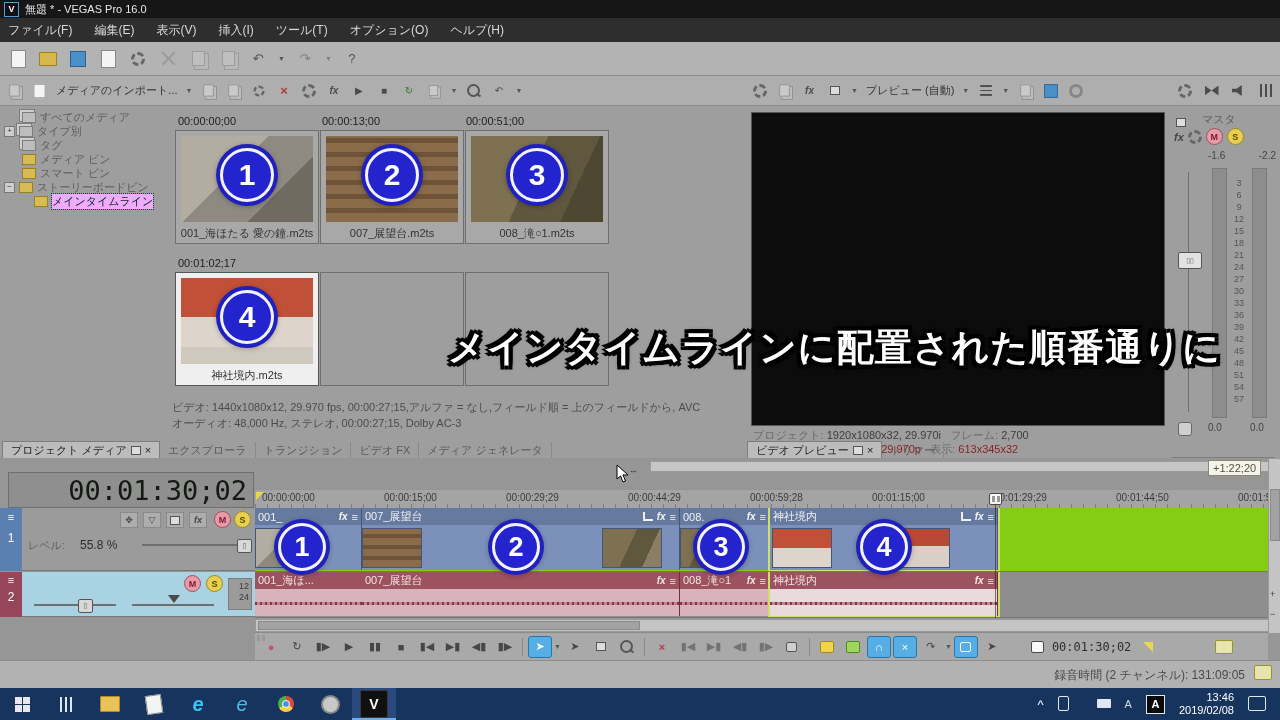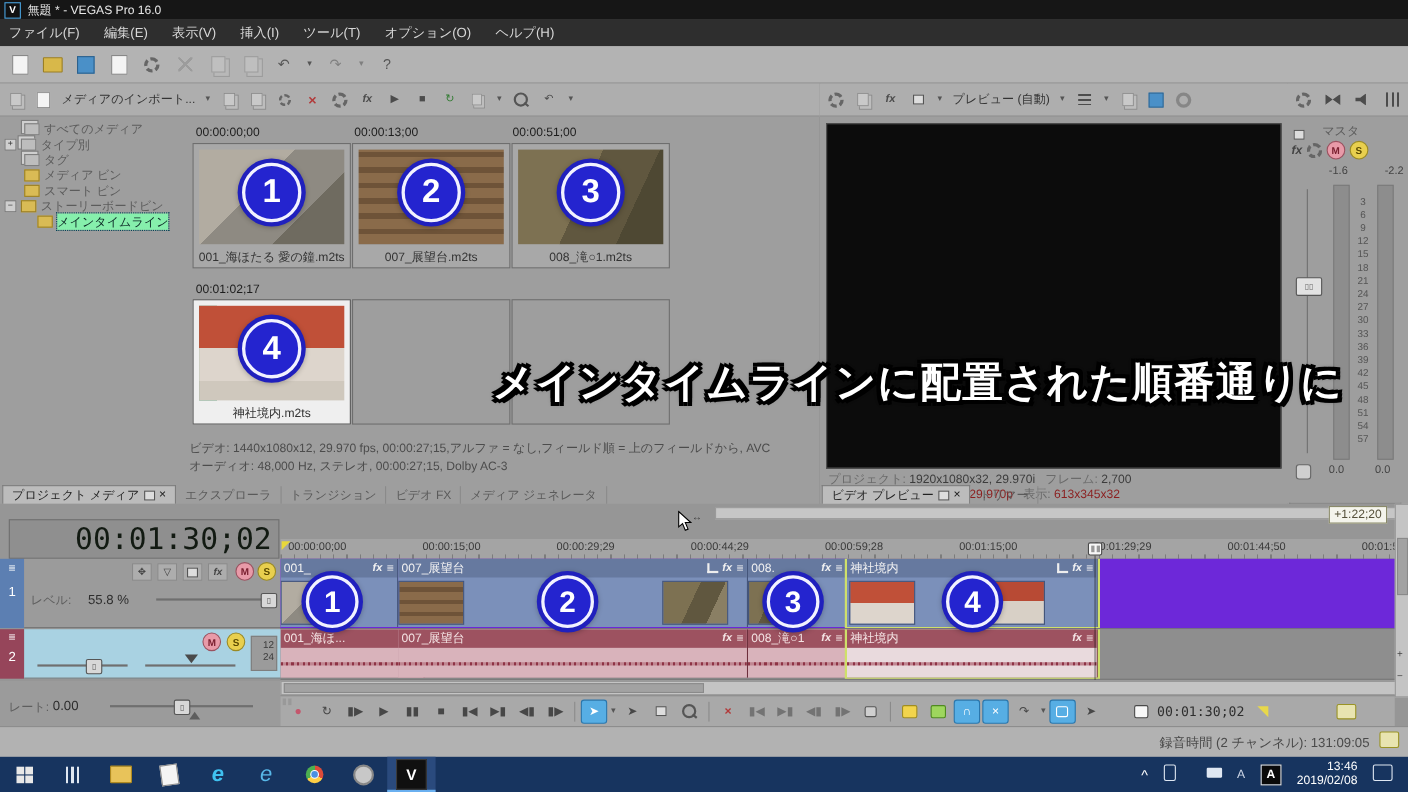--- a/index.html
+++ b/index.html
@@ -26,21 +26,21 @@
   .mag{width:9px;height:9px;border:2px solid #555;border-radius:50%;position:relative}
   .mag:after{content:"";position:absolute;left:7px;top:8px;width:5px;height:2px;background:#555;transform:rotate(40deg)}
   .bow{width:14px;height:10px;background:#4c4c4c;clip-path:polygon(0 0,50% 50%,100% 0,100% 100%,50% 50%,0 100%)}
   .spk{width:13px;height:11px;background:#4c4c4c;clip-path:polygon(0 35%,35% 35%,75% 0,75% 100%,35% 65%,0 65%)}
   .mix{width:12px;height:13px;background:repeating-linear-gradient(90deg,#4c4c4c 0 2px,transparent 2px 5px)}
   .mpanel{left:0;top:76px;width:745px;height:382px;background:#9e9e9e;border-right:1px solid #808080}
   .tree-row{display:flex;align-items:center;gap:4px;height:14px;color:#5c5c5c;white-space:nowrap}
   .tr-folder{width:12px;height:9px;background:#d9bb55;border:1px solid #9a7f25}
   .tr-stack{width:12px;height:9px;background:#bdbdbd;border:1px solid #7e7e7e;box-shadow:-2px -2px 0 #cfcfcf,-2px -2px 0 1px #7e7e7e}
   .expander{width:9px;height:9px;background:#cfcfcf;border:1px solid #777;font-size:8px;line-height:7px;text-align:center;color:#333}
-  .sel-teal{background:#86efac;color:#092222;outline:1px dotted #045}
+  .sel-teal{background:#f0abfc;color:#092222;outline:1px dotted #045}
   .cell{position:absolute;width:144px;height:114px;border:1px solid #6e6e6e;background:#a8a8a8;box-sizing:border-box}
   .cell .img{position:absolute;left:5px;top:5px;right:5px;height:86px}
   .cell .fname{position:absolute;left:0;right:0;bottom:2px;text-align:center;font-size:11px;color:#333;white-space:nowrap;overflow:hidden}
   .cell.selc{background:#efefef;border:1px solid #555}
   .badge{position:absolute;border-radius:50%;background:#2424cf;border:3px solid #f2f2ff;box-shadow:0 0 0 4px #2020bd,0 1px 5px 4px rgba(0,0,0,.25);color:#fff;font-weight:bold;display:flex;align-items:center;justify-content:center}
   .badge.b52{width:48px;height:48px;font-size:30px}
   .badge.b46{width:42px;height:42px;font-size:27px}
   .thumbtime{position:absolute;font-size:11px;color:#1d1d1d}
   .tabrow{position:absolute;height:18px;display:flex;align-items:flex-end;font-size:11px;color:#5a5a5a}
   .tab{height:16px;display:flex;align-items:center;gap:4px;padding:0 8px;border-right:1px solid #8a8a8a;white-space:nowrap}
@@ -443,21 +443,21 @@
       <span class="hic" style="position:absolute;left:167px;top:4px;font-style:italic;font-weight:bold">fx</span>
       <span class="circ m" style="position:absolute;left:192px;top:3px">M</span>
       <span class="circ s" style="position:absolute;left:212px;top:3px">S</span>
       <span style="position:absolute;left:6px;top:30px;color:#5e5e5e">レベル:</span>
       <span style="position:absolute;left:58px;top:30px;color:#2e2e2e;font-size:12px">55.8 %</span>
       <div class="slider" style="left:120px;top:36px;width:108px">
           <div class="shandle" style="left:95px">▯</div>
         </div>
     </div>
 
-    <div class="abs" style="left:255px;top:50px;width:1013px;height:63px;background:#6d28d9;border-bottom:1px solid #777;overflow:hidden">
+    <div class="abs" style="left:255px;top:50px;width:1013px;height:63px;background:#84cc16;border-bottom:1px solid #777;overflow:hidden">
       <div class="vclip" style="left:0;width:107px">
         <div class="bar">
             <span>001_</span>
             <span style="margin-left:auto" class="fx">fx</span>
             <span class="hmb">≡</span>
           </div>
         <div class="mthumb" style="left:0;background:linear-gradient(135deg,#b2aca1 0 40%,#8e8a82 40% 70%,#6f6b60 70%)"></div>
       </div>
       <div class="vclip" style="left:107px;width:318px">
         <div class="bar">
@@ -551,28 +551,20 @@
     <div class="abs scroll" style="left:255px;top:161px;width:1013px;height:11px">
       <div class="abs" style="left:2px;top:1px;width:380px;height:7px;background:#a2a2a2;border:1px solid #8a8a8a"></div>
     </div>
 
     <div class="abs scroll" style="left:1268px;top:0;width:12px;height:174px">
       <div class="abs" style="left:1px;top:30px;width:8px;height:50px;background:#a2a2a2;border:1px solid #8a8a8a"></div>
       <div class="abs" style="left:1px;top:130px;font-size:9px;color:#444">+</div>
       <div class="abs" style="left:1px;top:150px;font-size:9px;color:#444">−</div>
     </div>
 
-    <div class="abs" style="left:0;top:161px;width:255px;height:41px;background:#9b9b9b">
-      <span style="position:absolute;left:8px;top:16px;color:#5e5e5e">レート:</span>
-      <span style="position:absolute;left:48px;top:15px;color:#2e2e2e;font-size:12px">0.00</span>
-      <div class="slider" style="left:100px;top:22px;width:130px">
-          <div class="shandle" style="left:58px">▯</div>
-        </div>
-      <div class="abs" style="left:172px;top:28px;width:0;height:0;border-left:5px solid transparent;border-right:5px solid transparent;border-bottom:7px solid #5e5e5e"></div>
-    </div>
 
     <div class="transport">
       <span class="tb" style="color:#c4566c">●</span>
       <span class="tb">↻</span>
       <span class="tb">▮▶</span>
       <span class="tb">▶</span>
       <span class="tb">▮▮</span>
       <span class="tb">■</span>
       <span class="tb">▮◀</span>
       <span class="tb">▶▮</span>

